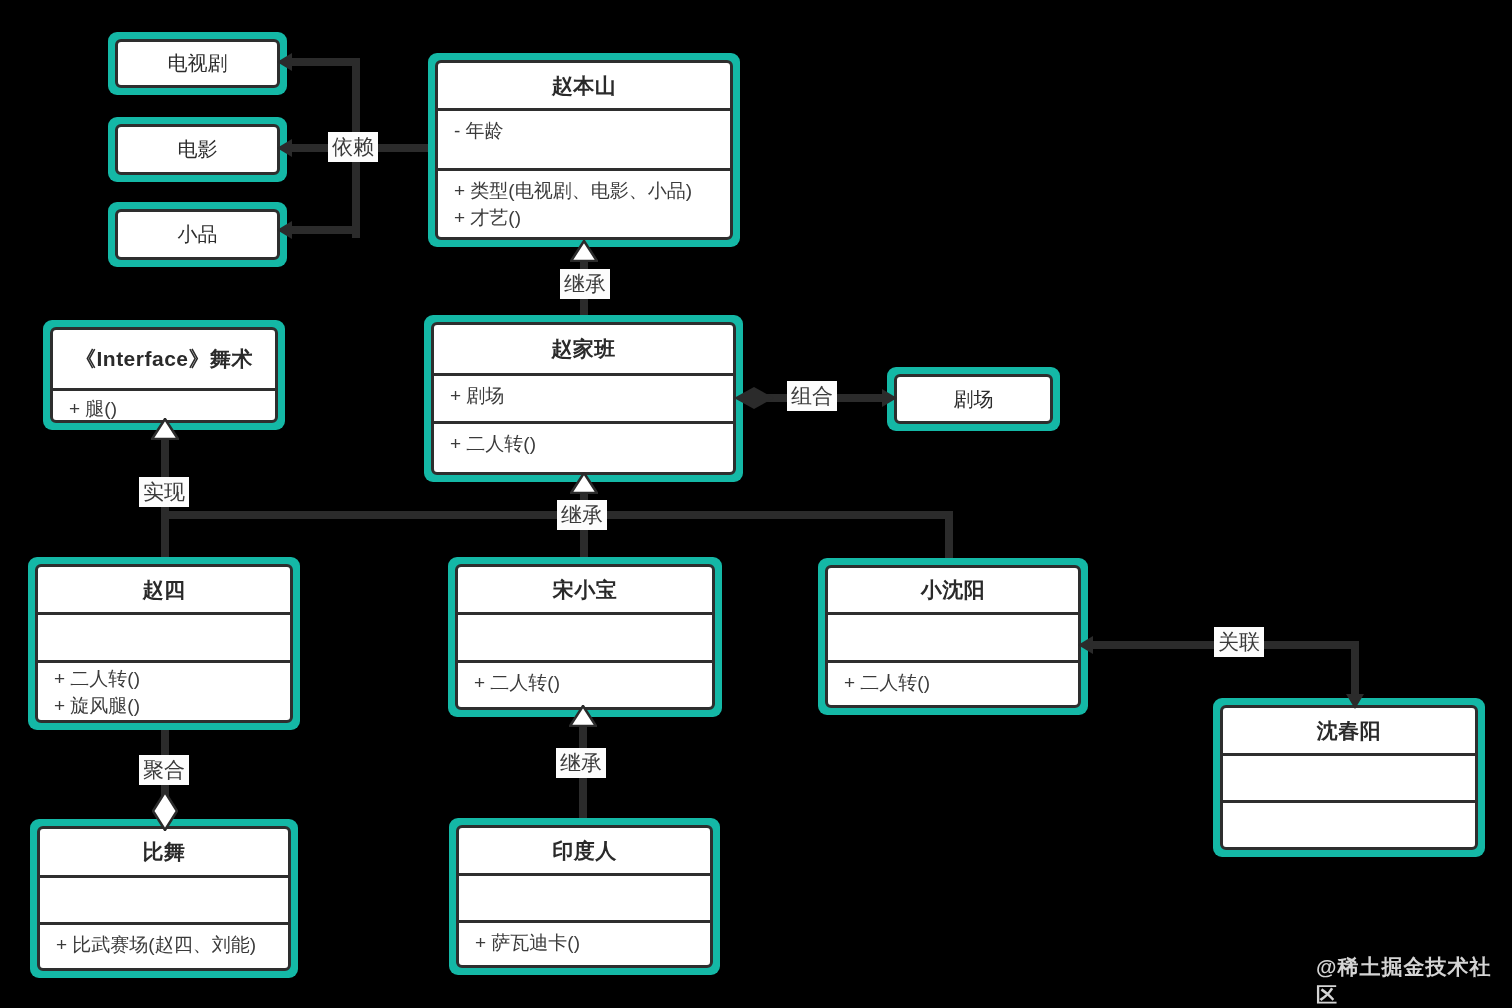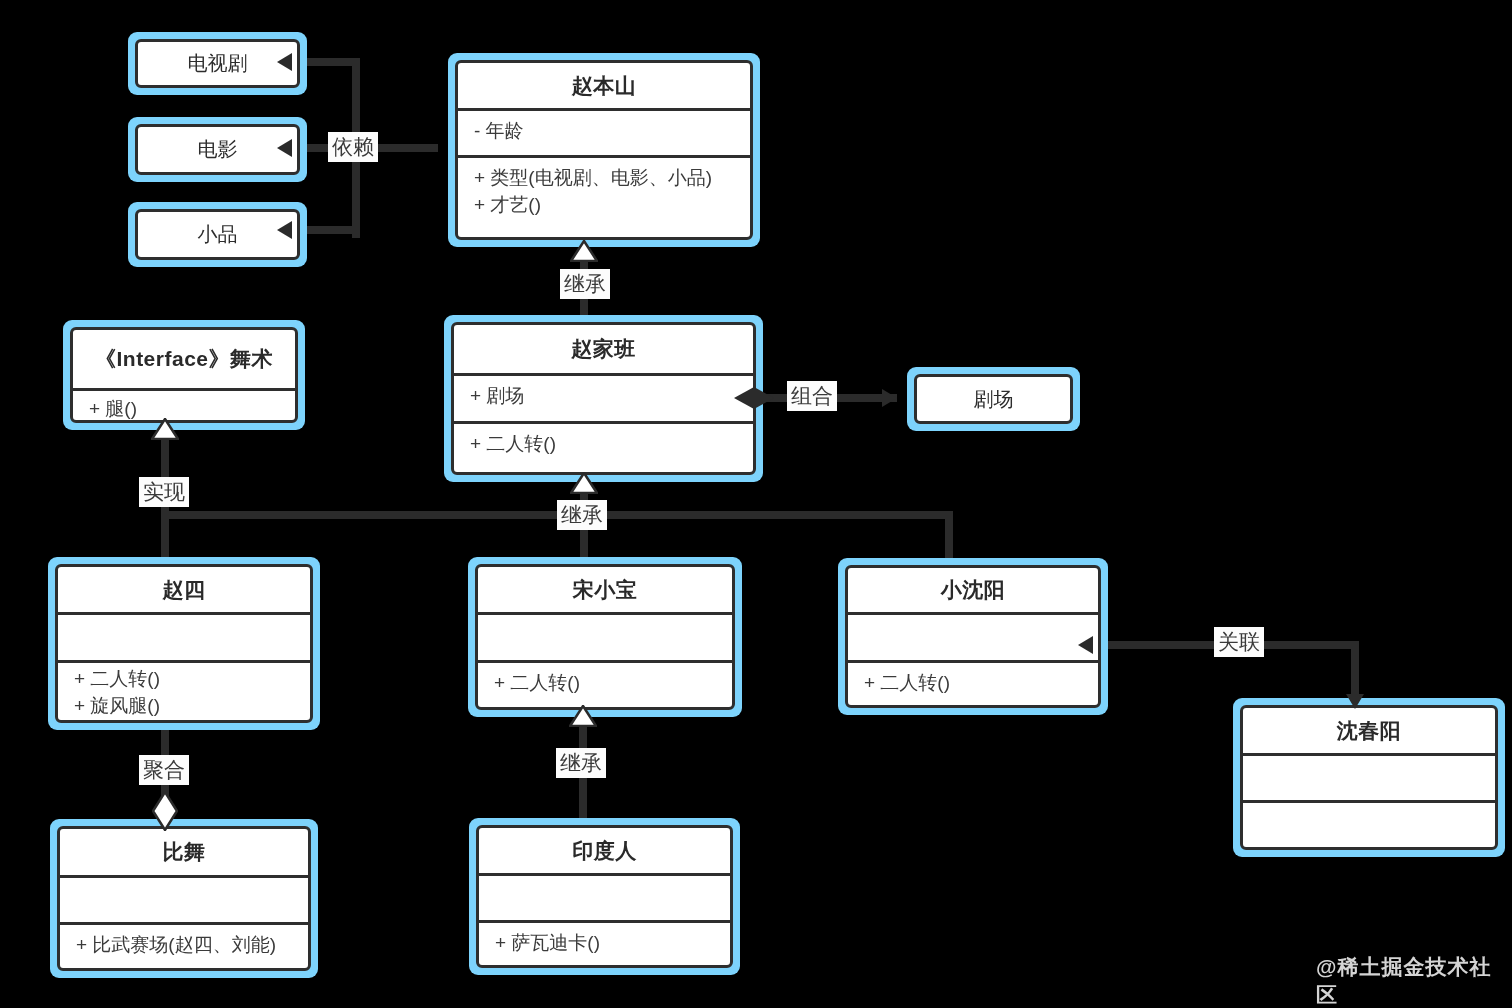--- a/index.html
+++ b/index.html
@@ -2,21 +2,21 @@
 <html><head>
 <meta charset="utf-8">
 <style>
   html,body{margin:0;padding:0;background:#000;}
   body{width:1512px;height:1008px;position:relative;overflow:hidden;
        font-family:"Liberation Sans","DejaVu Sans",sans-serif;}
   .stage{position:absolute;left:0;top:0;width:1512px;height:1008px;background:#000;}
   
   .line{position:absolute;background:#2b2b2b;z-index:1;}
   
-  .node{position:absolute;background:#7dd3fc;border-radius:9px;padding:7px;z-index:2;margin-left:20px;}
+  .node{position:absolute;background:#14b8a6;border-radius:9px;padding:7px;z-index:2;}
   .node-inner{background:#fff;border:3px solid #2e2e2e;border-radius:6px;height:100%;
               box-sizing:border-box;display:flex;flex-direction:column;overflow:hidden;}
   .node-inner.single{align-items:center;justify-content:center;font-size:20px;
                      font-weight:500;color:#2d2d2d;}
   .sec{box-sizing:border-box;flex:0 0 auto;}
   .sec + .sec{border-top:3px solid #2e2e2e;}
   .sec.title{display:flex;align-items:center;justify-content:center;
              font-weight:700;font-size:21px;color:#2a2a2a;letter-spacing:.5px;}
   .sec.grow{flex:1 1 auto;}
   .sec.members{padding-top:6px;}
@@ -107,21 +107,21 @@
   <div class="node" style="left:108px;top:202px;width:165px;height:51px">
     <div class="node-inner single">小品</div>
   </div>
   <div class="node" style="left:887px;top:367px;width:159px;height:50px">
     <div class="node-inner single">剧场</div>
   </div>
 
   <div class="node" style="left:428px;top:53px;width:298px;height:180px">
     <div class="node-inner">
       <div class="sec title" style="height:45px">赵本山</div>
-      <div class="sec members" style="height:47px">
+      <div class="sec members" style="height:60px">
         <div class="member">- 年龄</div>
       </div>
       <div class="sec members grow">
         <div class="member">+ 类型(电视剧、电影、小品)</div>
         <div class="member">+ 才艺()</div>
       </div>
     </div>
   </div>
 
   <div class="node" style="left:424px;top:315px;width:305px;height:153px">

